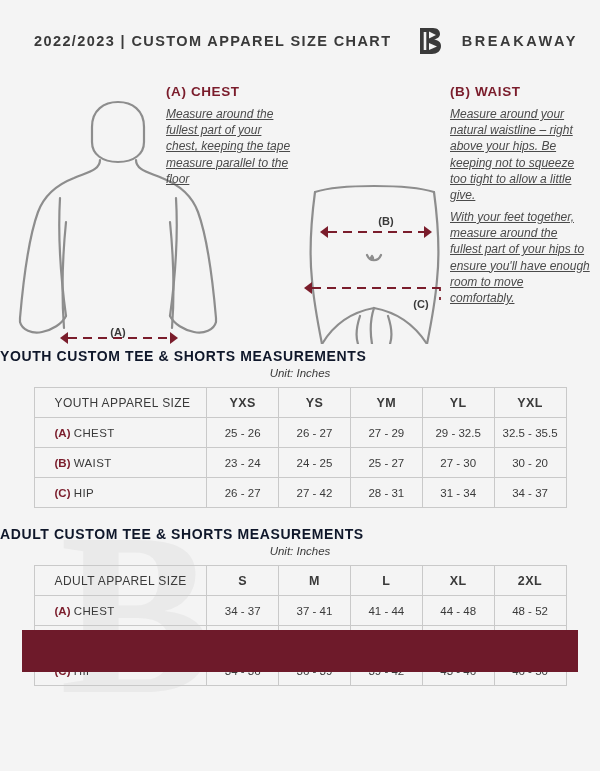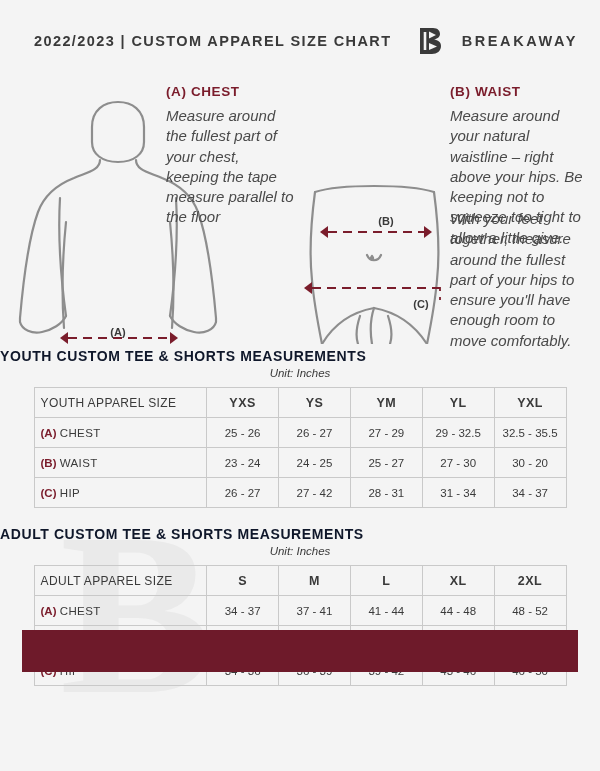--- a/index.html
+++ b/index.html
@@ -77,24 +77,25 @@
 
   .callout { position: absolute; width: 135px; }
   .callout .ctitle {
     font-size: 13.5px;
     font-weight: bold;
     letter-spacing: 0.6px;
     color: #7a1c2b;
     margin-bottom: 7px;
   }
   .callout .cbody {
-    font-size: 15px;
+    font-size: 12px;
     font-style: italic;
     line-height: 1.35;
     color: #4a4a4a;
+    text-decoration: underline;
   }
   #callout-chest { left: 166px; top: 12px; width: 130px; }
   #callout-waist { left: 450px; top: 12px; width: 140px; }
   #callout-hips  { left: 450px; top: 137px; width: 140px; }
 
   
   .table-block { margin-top: 4px; }
   .table-title {
     text-align: left;
     font-size: 14px;
@@ -119,21 +120,21 @@
   th, td {
     border: 1px solid #c9c9c9;
     height: 29px;
     font-size: 11.5px;
     color: #3a3a3a;
     text-align: center;
     padding: 0;
   }
   th.rowhead, td.rowhead {
     text-align: left;
-    padding-left: 6px;
+    padding-left: 20px;
     font-weight: normal;
   }
   th.rowhead {
     font-size: 12px;
     letter-spacing: 0.4px;
   }
   th.sizehead {
     font-size: 12.5px;
     font-weight: bold;
     letter-spacing: 0.5px;

